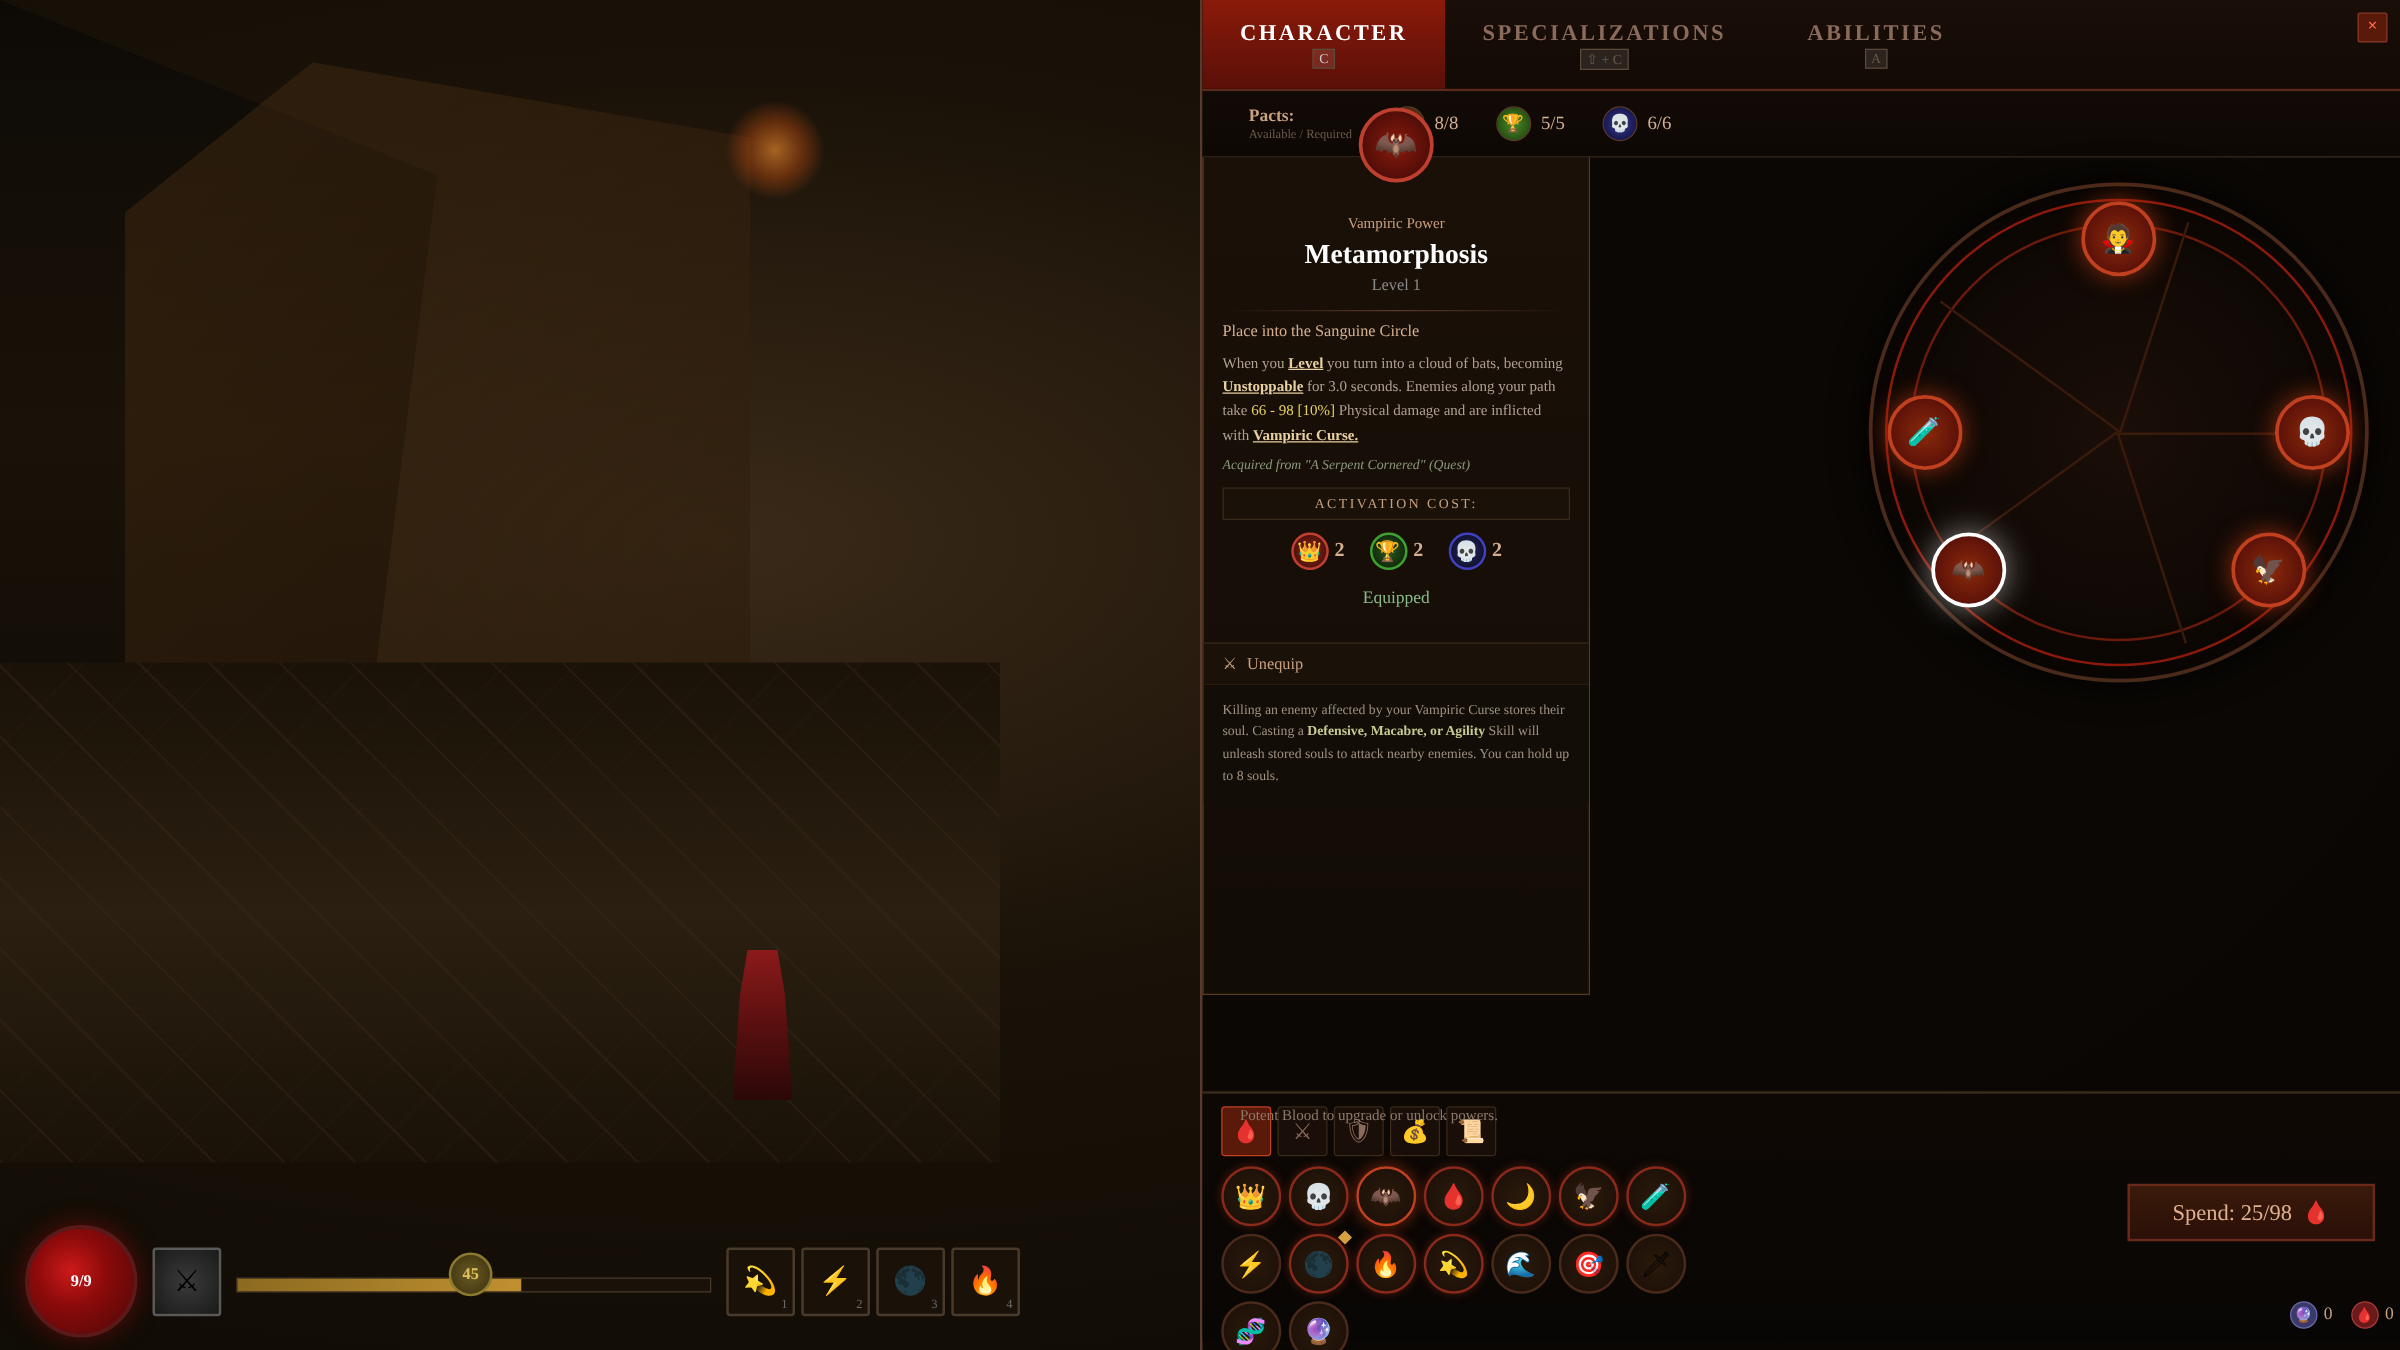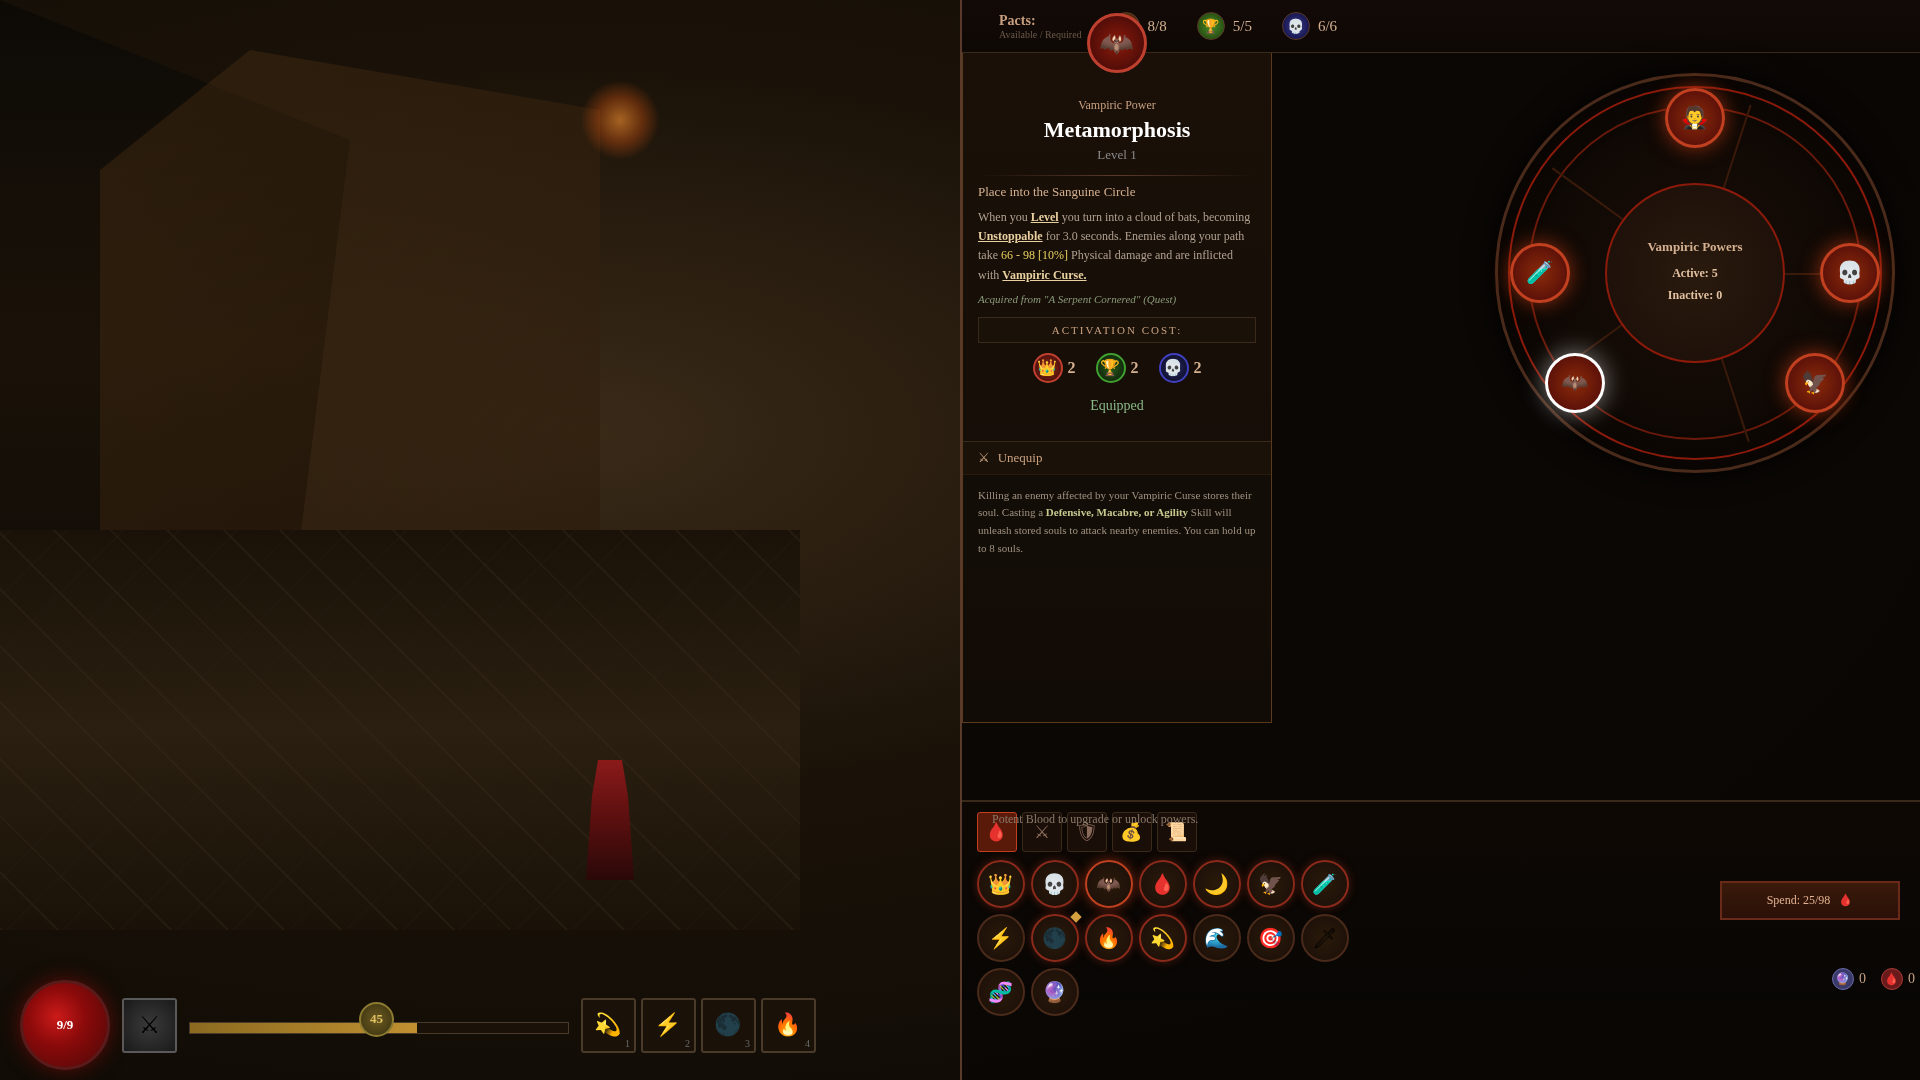--- a/index.html
+++ b/index.html
@@ -562,21 +562,21 @@
 
     
     .spend-btn {
       position: absolute;
       right: 20px;
       bottom: 160px;
       background: linear-gradient(180deg, #3a1a0a 0%, #2a1008 100%);
       border: 2px solid #6a2a1a;
       color: #e0b090;
       padding: 10px 34px;
-      font-size: 12px;
+      font-size: 18px;
       cursor: pointer;
       display: flex;
       align-items: center;
       gap: 8px;
       min-width: 180px;
       justify-content: center;
     }
 
     .health-orb {
       width: 90px;
@@ -695,20 +695,35 @@
 <div class="dungeon-scene">
   <div class="wall-left"></div>
   <div class="wooden-structure"></div>
   <div class="stone-floor"></div>
   <div class="torch-glow"></div>
   <div class="char-figure"></div>
 </div>
 
 <div class="ui-panel">
 
+  <div class="nav-tabs">
+    <div class="nav-tab active">
+      <span class="tab-name">CHARACTER</span>
+      <span class="tab-shortcut">C</span>
+    </div>
+    <div class="nav-tab">
+      <span class="tab-name">SPECIALIZATIONS</span>
+      <span class="tab-shortcut">⇧ + C</span>
+    </div>
+    <div class="nav-tab">
+      <span class="tab-name">ABILITIES</span>
+      <span class="tab-shortcut">A</span>
+    </div>
+    <div class="close-btn">×</div>
+  </div>
 
   <div class="pacts-bar">
     <div>
       <div class="pacts-label">Pacts:</div>
       <div class="pacts-sublabel">Available / Required</div>
     </div>
     <div class="pact-item">
       <div class="pact-icon crown">👑</div>
       <span>8/8</span>
     </div>
@@ -778,29 +793,20 @@
           <div class="red-ring" style="top:10px;left:10px;right:10px;bottom:10px;"></div>
           <div class="red-ring" style="top:30px;left:30px;right:30px;bottom:30px;border-color:#6a1a0a;"></div>
 
           <div style="position:absolute;top:50%;left:50%;width:45%;height:2px;background:#3a1a0a;transform:rotate(0deg);transform-origin:0 0;"></div>
           <div style="position:absolute;top:50%;left:50%;width:45%;height:2px;background:#3a1a0a;transform:rotate(72deg);transform-origin:0 0;"></div>
           <div style="position:absolute;top:50%;left:50%;width:45%;height:2px;background:#3a1a0a;transform:rotate(144deg);transform-origin:0 0;"></div>
           <div style="position:absolute;top:50%;left:50%;width:45%;height:2px;background:#3a1a0a;transform:rotate(216deg);transform-origin:0 0;"></div>
           <div style="position:absolute;top:50%;left:50%;width:45%;height:2px;background:#3a1a0a;transform:rotate(288deg);transform-origin:0 0;"></div>
         </div>
 
-        <div class="wheel-inner-circle">
-          <div class="wheel-center-title">Vampiric Powers</div>
-          <div class="wheel-center-stat">
-            <span>Active:</span>
-            <span>5</span><br>
-            <span>Inactive:</span>
-            <span>0</span>
-          </div>
-        </div>
 
         <div class="wheel-node active node-top">🧛</div>
         <div class="wheel-node active node-right">💀</div>
         <div class="wheel-node active node-bottom-right">🦅</div>
         <div class="wheel-node active selected node-bottom-left">🦇</div>
         <div class="wheel-node active node-left">🧪</div>
       </div>
     </div>
 
     <div class="bottom-toolbar">

